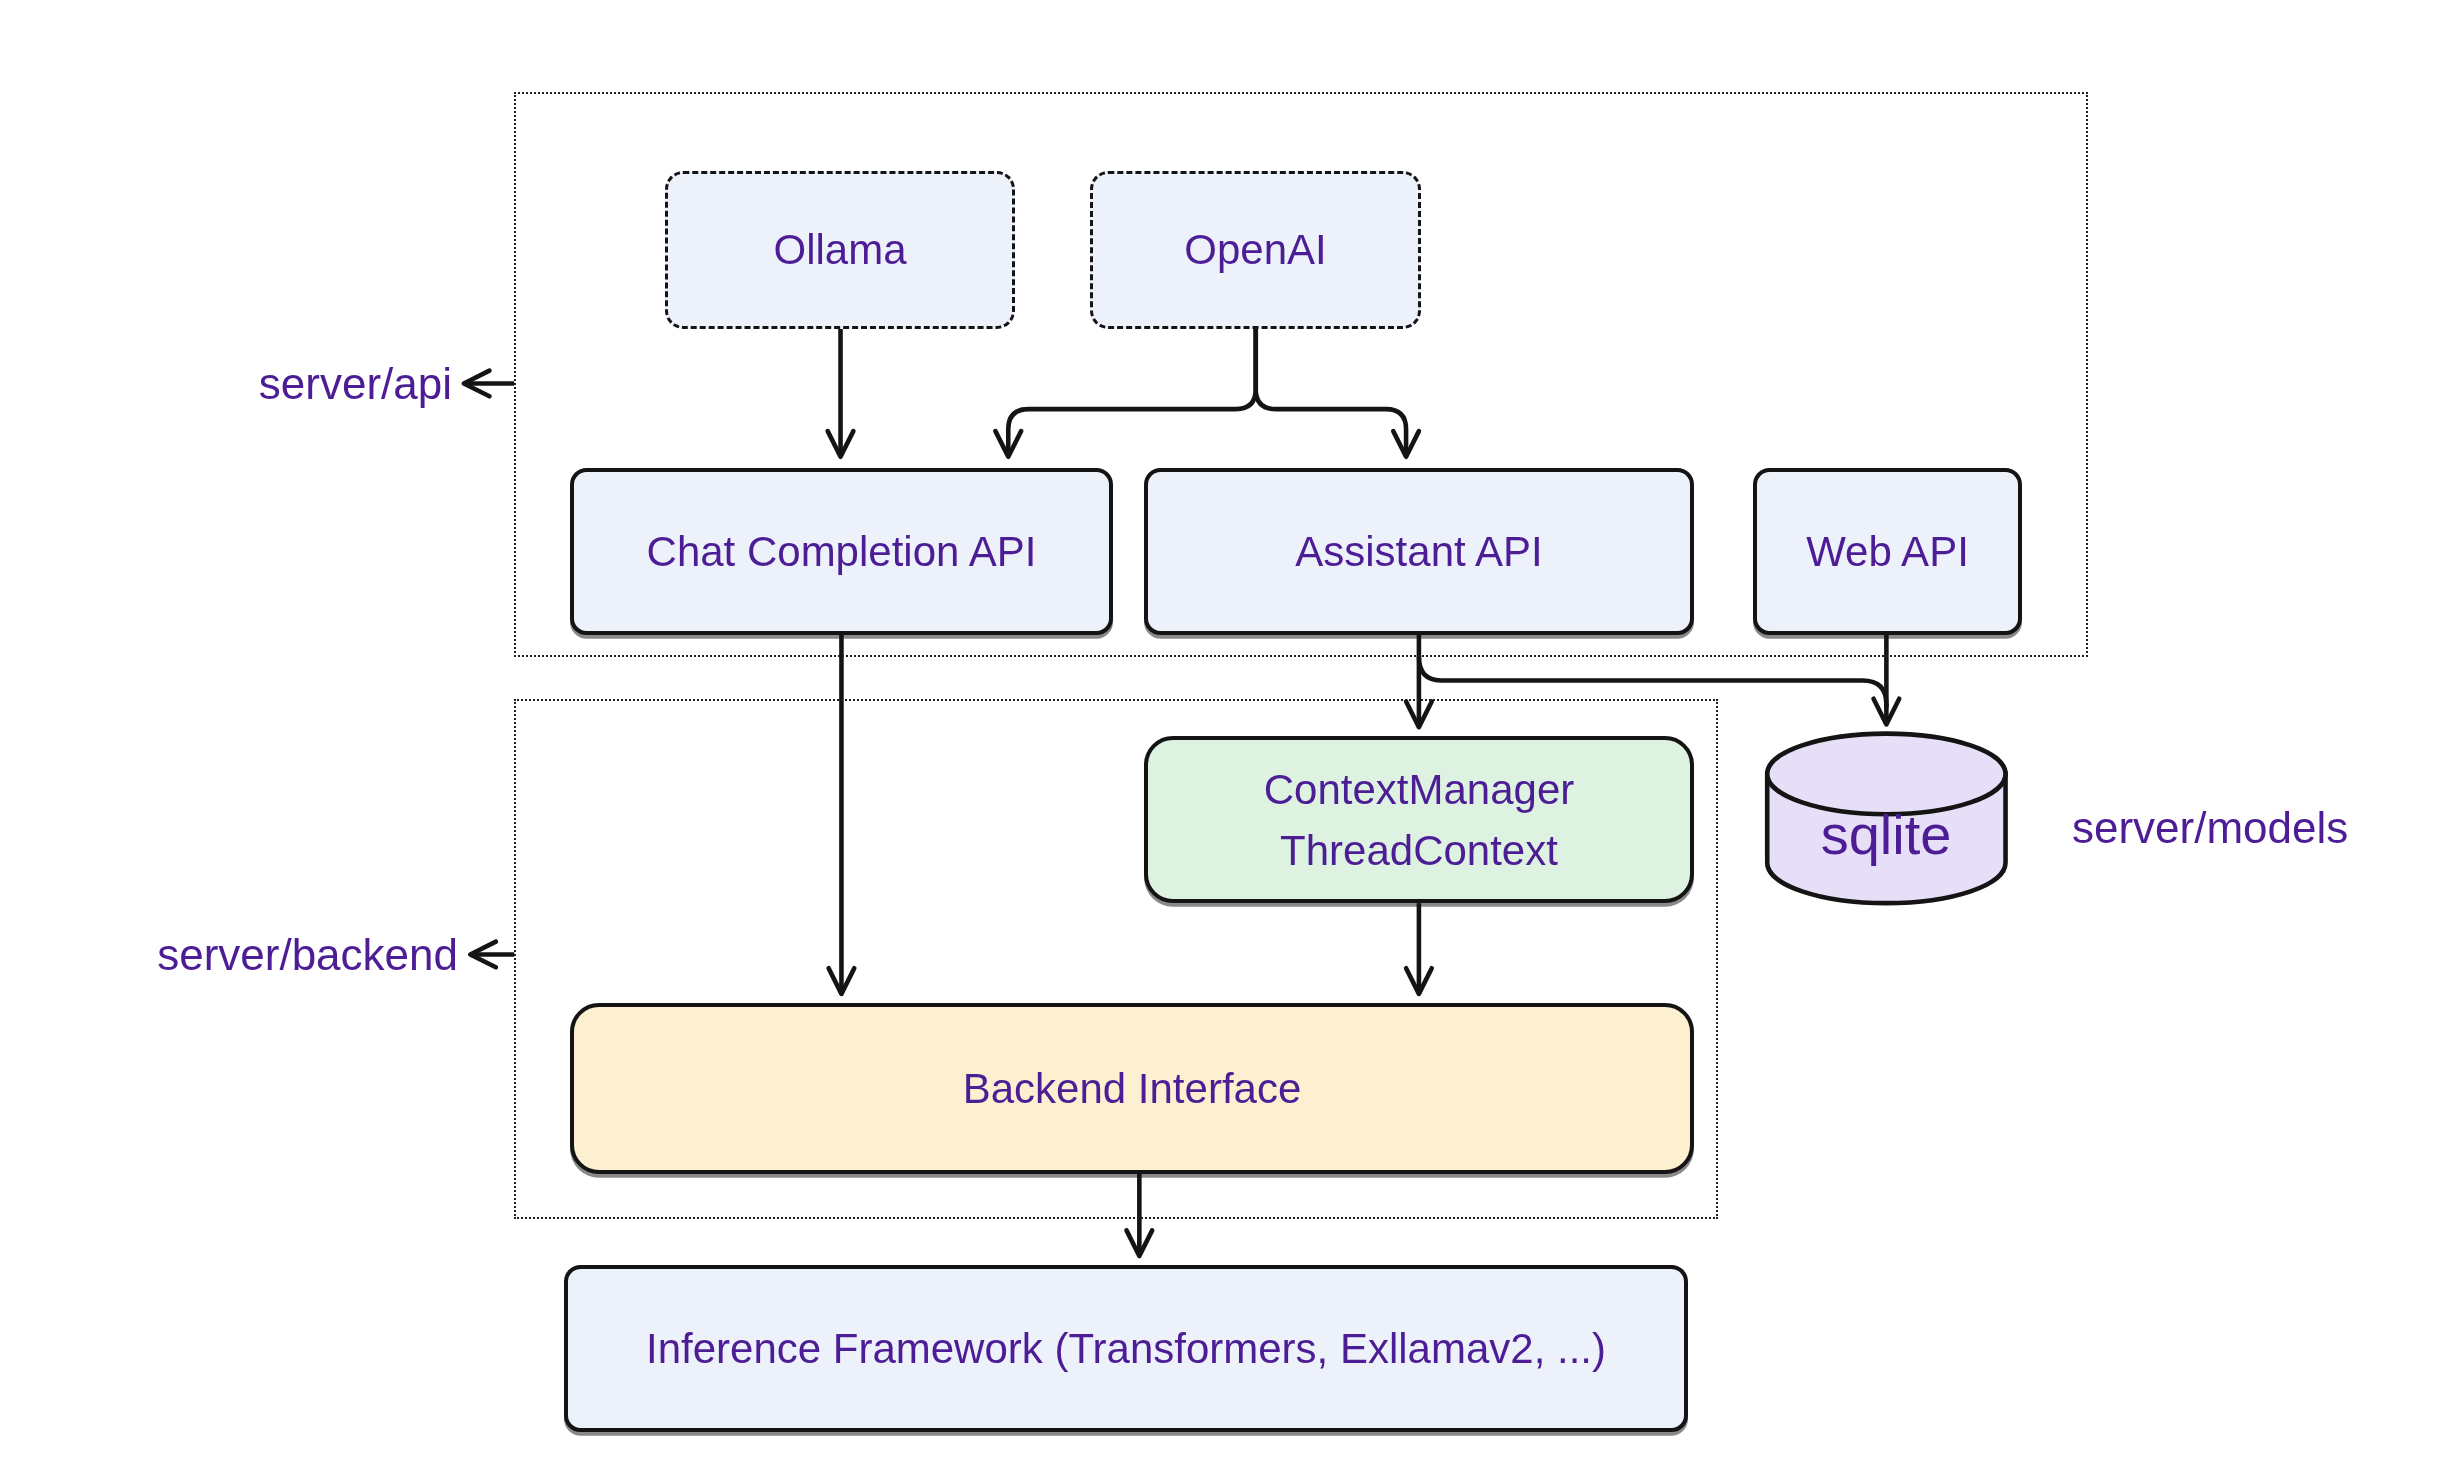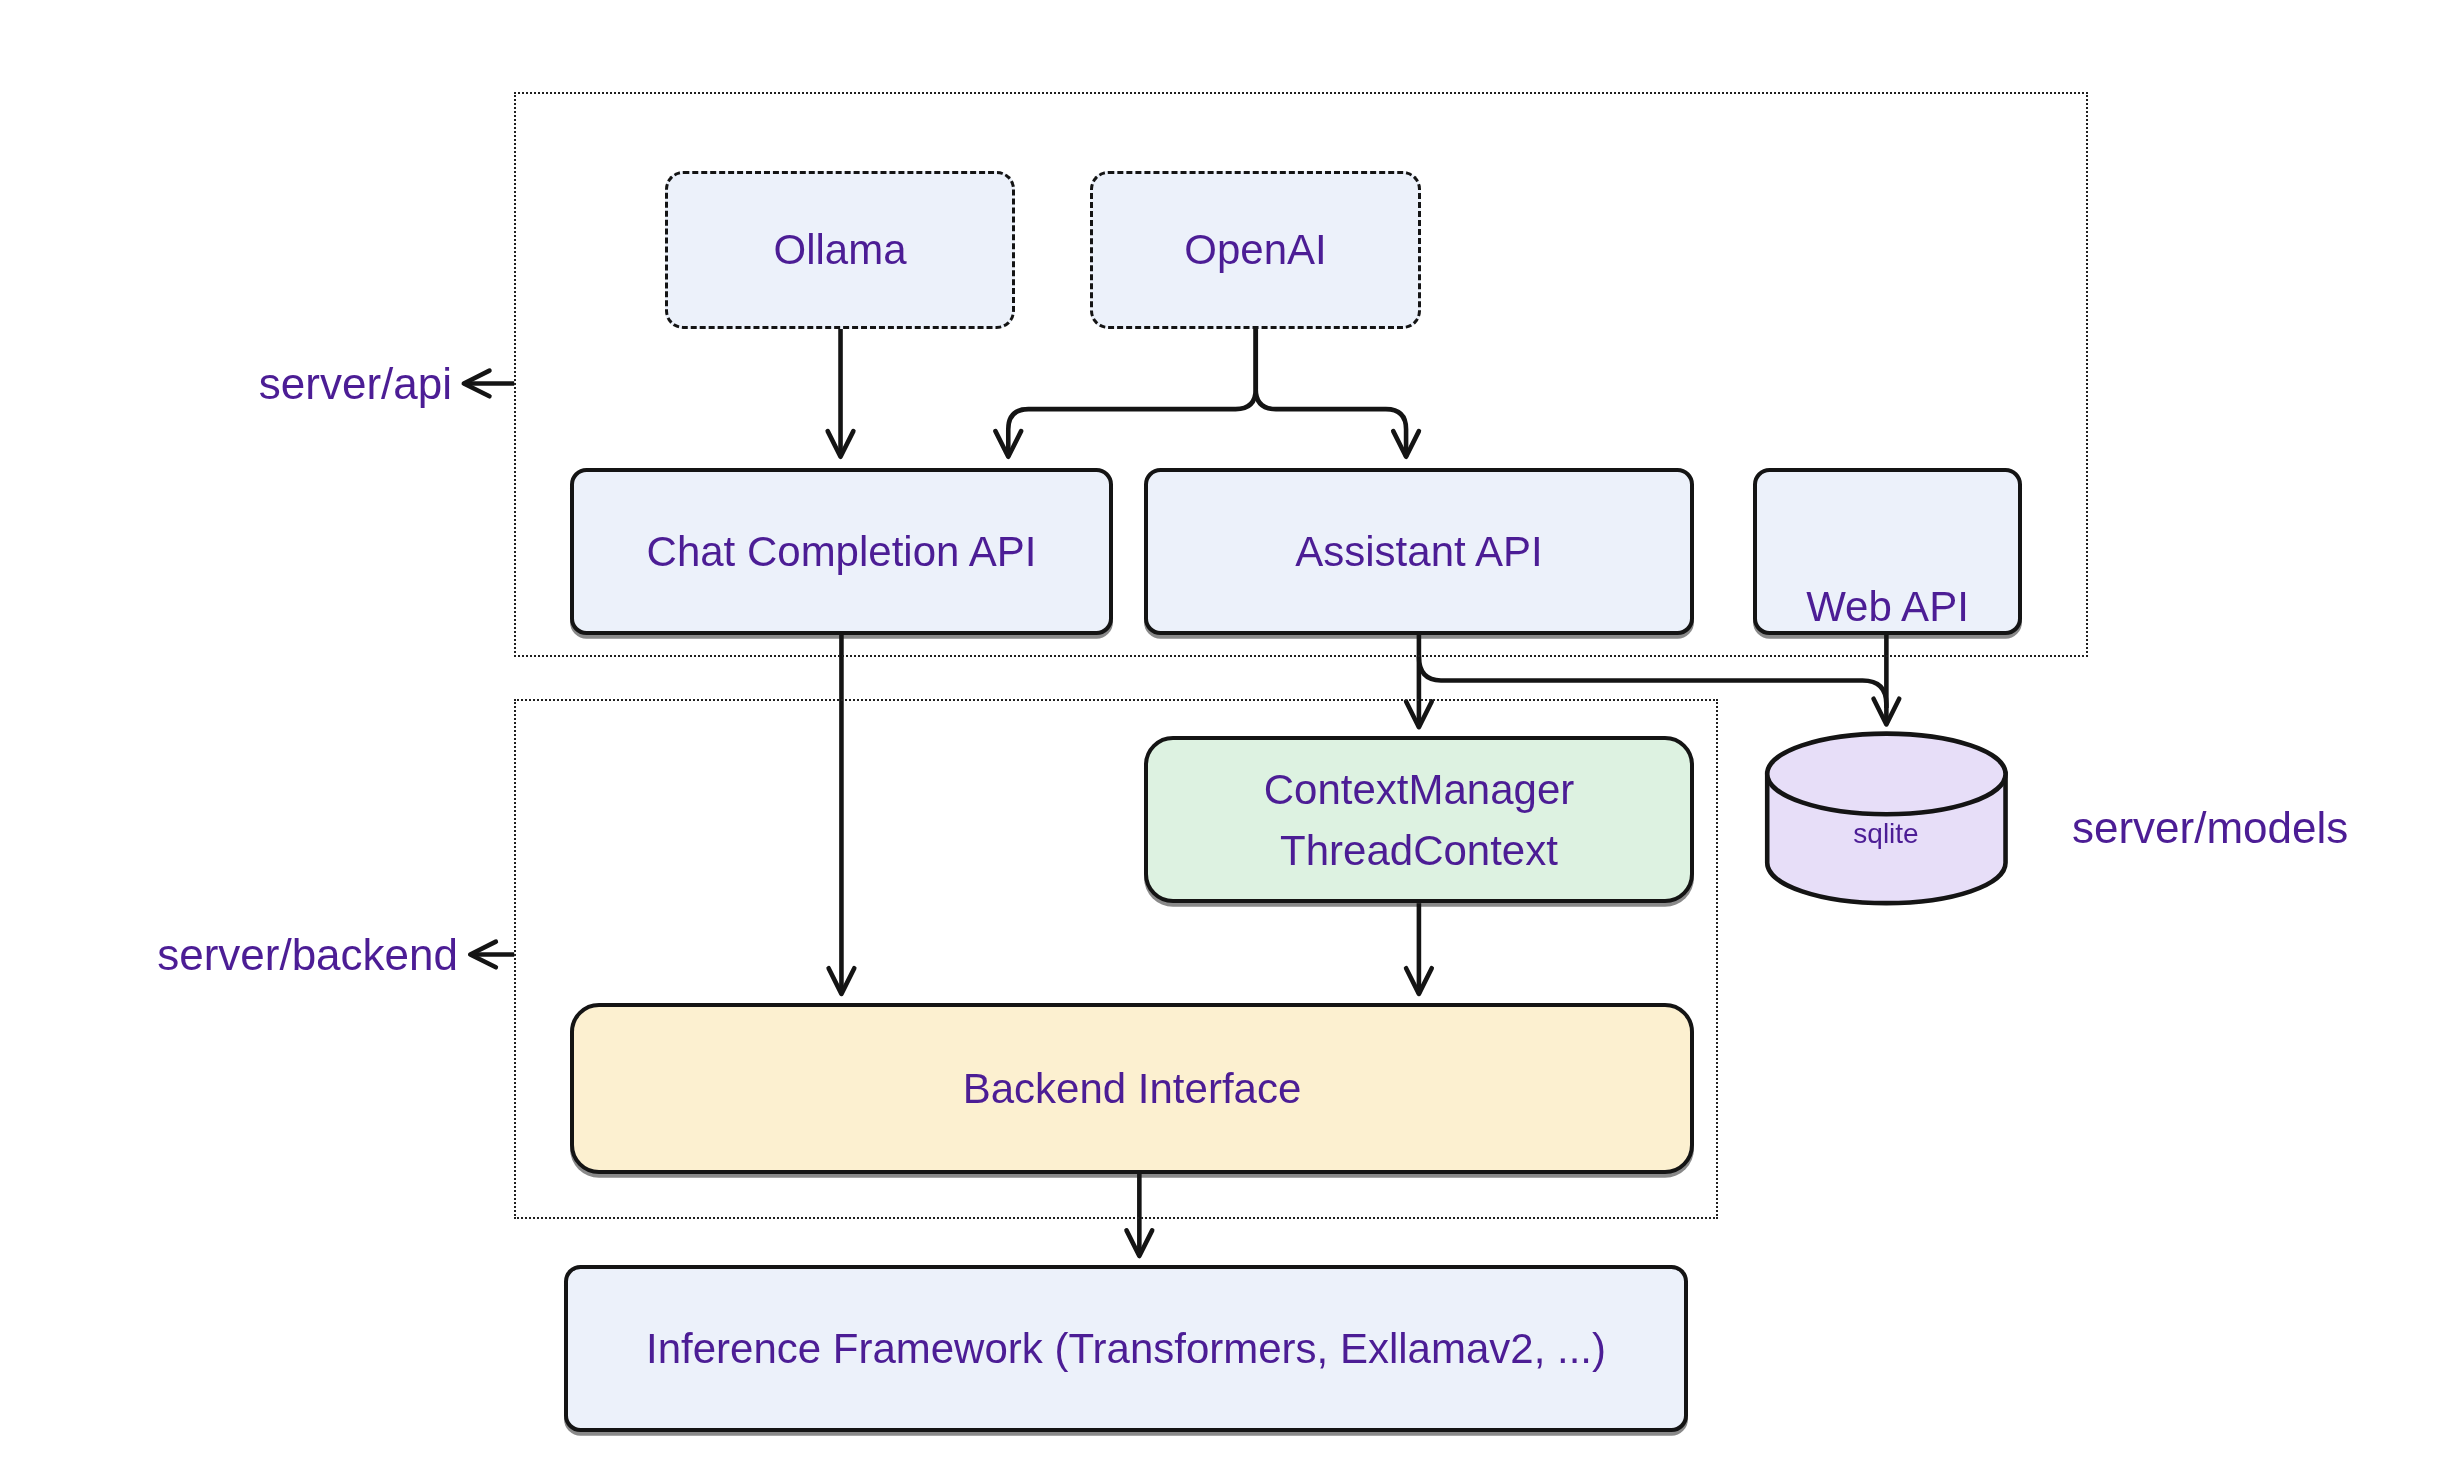--- a/index.html
+++ b/index.html
@@ -18,33 +18,33 @@
     background:#ecf1fa; border:4.6px solid #141414; border-radius:16.5px;
     font-size:42px; box-shadow:0 3.7px 0 rgba(20,20,20,0.5);
   }
   .node.dashed {
     border:3.7px dashed #141414; border-radius:18.3px; box-shadow:none;
   }
   .node.green { background:#ddf2e1; flex-direction:column; line-height:61px; }
   .node.yellow { background:#fcf0d0;border-radius:29px; }
   .cyl-label {
     position:absolute; display:flex; align-items:center; justify-content:center;
-    font-size:28px; text-align:center;
+    font-size:56px; text-align:center;
   }
   .side-label { position:absolute; font-size:44px; white-space:nowrap; }
   .align-r { text-align:right; }
 
   
   #c-server-api      { left:470px;  top:92px;  width:1574px; height:565px; }
   #c-server-backend  { left:470px;  top:699px;  width:1204px; height:520px; }
   #n-ollama          { left:621px;  top:171px;  width:350px;  height:158px; }
   #n-openai          { left:1046px; top:171px;  width:331px;  height:158px; }
   #n-chat            { left:526px;  top:468px;  width:543px;  height:167px; }
   #n-assistant       { left:1100px; top:468px;  width:550px;  height:167px; }
-  #n-web             { left:1709px; top:468px;  width:269px;  height:167px;align-items:flex-end; }
+  #n-web             { left:1709px; top:468px;  width:269px;  height:167px; }
   #n-context         { left:1100px; top:736px;  width:550px;  height:167px;border-radius:29px; }
   #n-backend         { left:526px;  top:1003px; width:1124px; height:171px; }
   #n-inference       { left:520px;  top:1265px; width:1124px; height:167px; }
   #n-sqlite-label    { left:1723px; top:779px;  width:238px;  height:110px; }
   #l-server-api      { left:96px;  top:354px;  width:312px;  line-height:59px; }
   #l-server-backend  { left:55px;   top:925px; width:359px;  line-height:59px; }
   #l-server-models   { left:2028px; top:798px;  width:394px;  line-height:59px; }
 </style>
 </head>
 <body>

